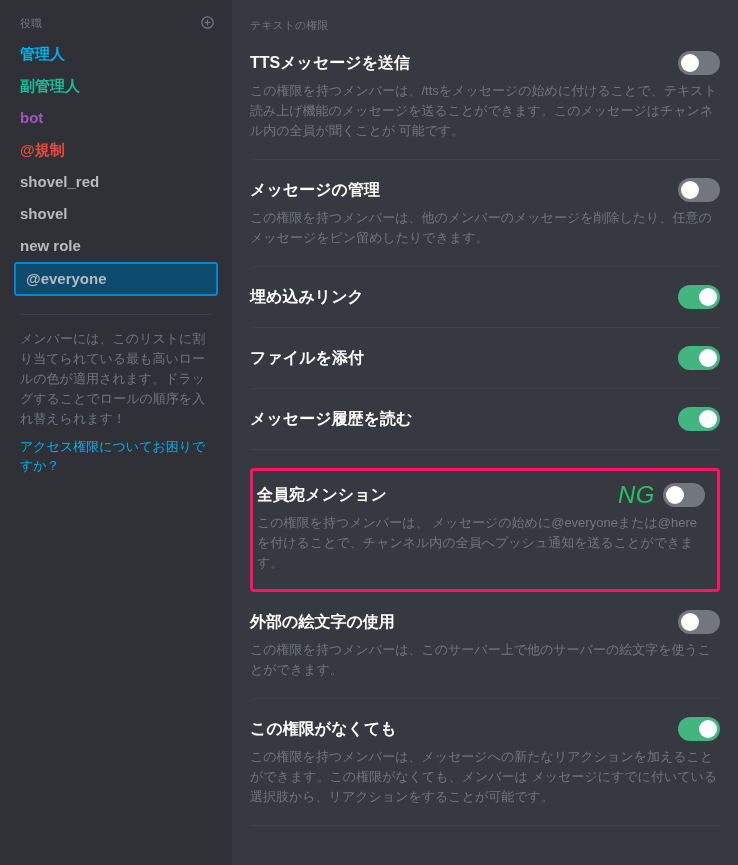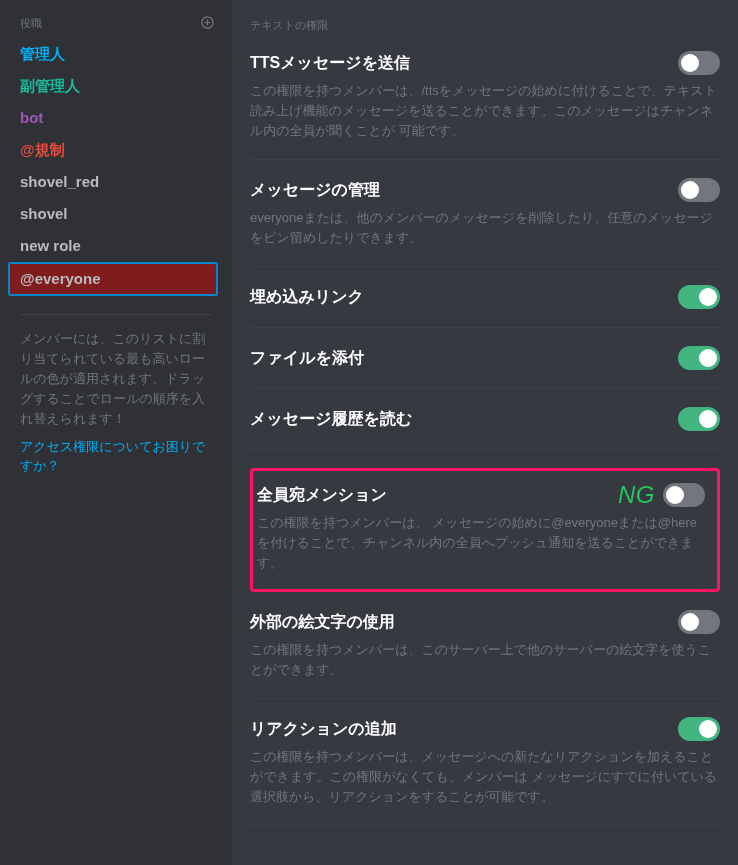--- a/index.html
+++ b/index.html
@@ -49,22 +49,23 @@
     }
     .role-item {
       padding: 6px 12px;
       font-size: 15px;
       line-height: 20px;
       border-radius: 3px;
       cursor: pointer;
       margin-bottom: 0px;
     }
     .role-item.selected {
-      background: #7f1d1d;
+      background: #0c4a6e;
       border: 2px solid #0288d1;
+      margin-left: 6px;
       margin-right: 6px;
       padding: 5px 10px;
     }
     .sidebar-divider {
       height: 1px;
       background: #3e4147;
       margin: 18px 20px 14px 20px;
     }
     .sidebar-help {
       padding: 0 20px;
@@ -208,21 +209,21 @@
         </div>
         <div class="perm-desc">この権限を持つメンバーは、/ttsをメッセージの始めに付けることで、テキスト読み上げ機能のメッセージを送ることができます。このメッセージはチャンネル内の全員が聞くことが 可能です。</div>
       </div>
       <div class="perm-item">
         <div class="perm-row">
           <div class="perm-title">メッセージの管理</div>
           <div class="toggle off">
             <div class="toggle-knob"></div>
           </div>
         </div>
-        <div class="perm-desc">everyoneまたは、他のメンバーのメッセージを削除したり、任意のメッセージをピン留めしたりできます。</div>
+        <div class="perm-desc">この権限を持つメンバーは、他のメンバーのメッセージを削除したり、任意のメッセージをピン留めしたりできます。</div>
       </div>
       <div class="perm-item">
         <div class="perm-row">
           <div class="perm-title">埋め込みリンク</div>
           <div class="toggle on">
             <div class="toggle-knob"></div>
           </div>
         </div>
       </div>
       <div class="perm-item">
@@ -257,21 +258,21 @@
         <div class="perm-row">
           <div class="perm-title">外部の絵文字の使用</div>
           <div class="toggle off">
             <div class="toggle-knob"></div>
           </div>
         </div>
         <div class="perm-desc">この権限を持つメンバーは、このサーバー上で他のサーバーの絵文字を使うことができます。</div>
       </div>
       <div class="perm-item">
         <div class="perm-row">
-          <div class="perm-title">リアクションの追加</div>
+          <div class="perm-title">この権限がなくても</div>
           <div class="toggle on">
             <div class="toggle-knob"></div>
           </div>
         </div>
         <div class="perm-desc">この権限を持つメンバーは、メッセージへの新たなリアクションを加えることができます。この権限がなくても、メンバーは メッセージにすでに付いている選択肢から、リアクションをすることが可能です。</div>
       </div>
     </div>
 </div>
 
 </body></html>

